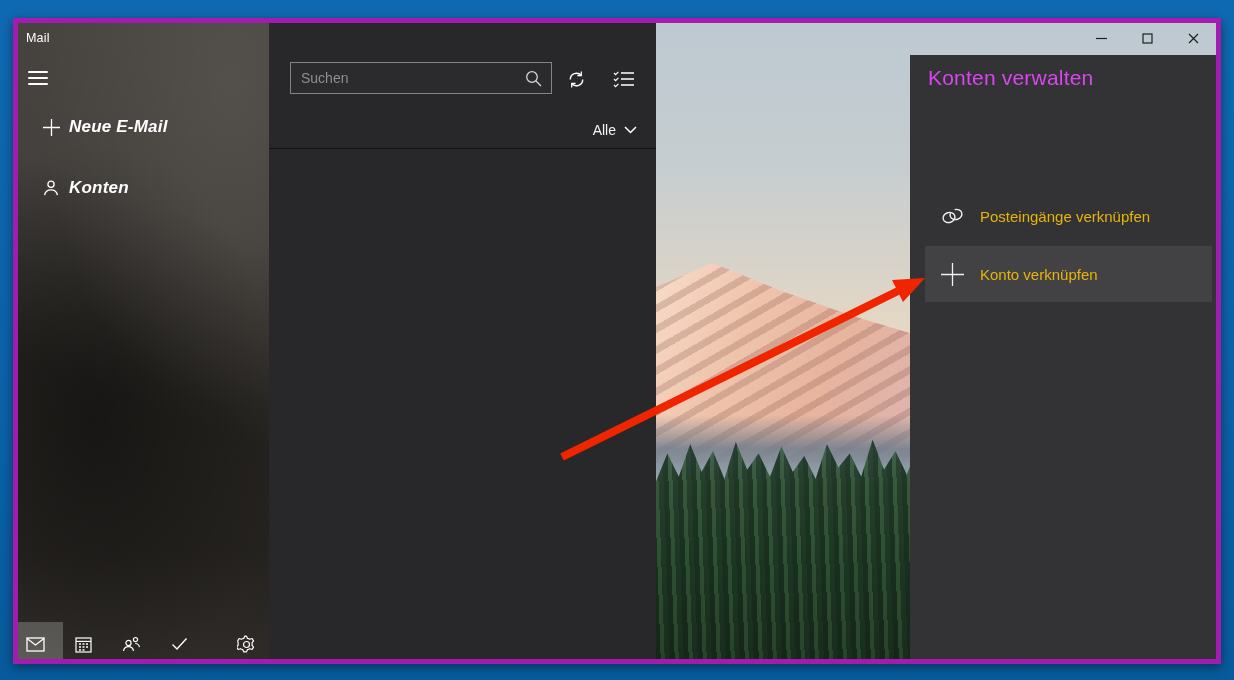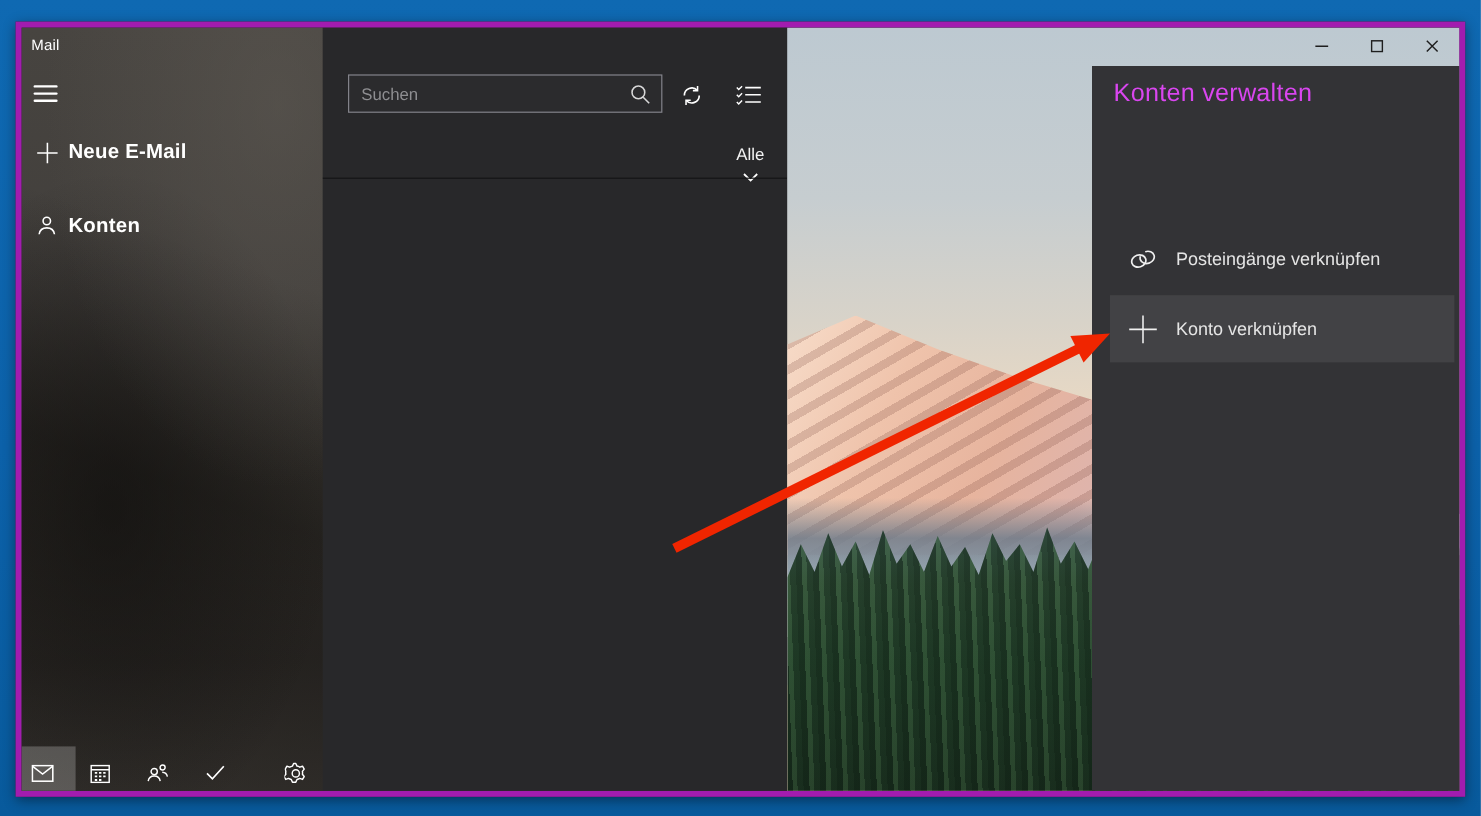--- a/index.html
+++ b/index.html
@@ -19,21 +19,21 @@
     position:absolute; left:0; top:0; width:251px; height:644px;
     background:
       radial-gradient(140% 90% at 85% 10%, rgba(100,95,88,.45), transparent 55%),
       radial-gradient(120% 70% at 30% 62%, rgba(12,11,10,.55), transparent 62%),
       linear-gradient(200deg, rgba(30,28,26,0) 30%, rgba(22,20,18,.55) 58%, rgba(40,37,34,.45) 100%),
       linear-gradient(180deg,#474440 0%,#423f3c 35%,#37342f 62%,#2e2b28 82%,#3a3733 100%);
   }
   .app-title { position:absolute; left:8px; top:8px; font-size:12.5px; color:#fff; letter-spacing:.2px; }
   .hamburger { position:absolute; left:9px; top:46px; width:22px; height:18px; display:flex; flex-direction:column; justify-content:space-between; padding:2px 1px; cursor:pointer; }
   .hamburger i { display:block; height:2px; background:#fff; border-radius:1px; }
-  .nav-item { position:absolute; left:0; width:222px; height:30px; display:flex; align-items:center; cursor:pointer; }
+  .nav-item { position:absolute; left:12px; width:222px; height:30px; display:flex; align-items:center; cursor:pointer;font-style:italic; }
   .nav-item .nicon { width:20px; margin-left:11px; display:flex; justify-content:center; }
   .nav-item .nlabel { margin-left:8px; font-size:17px; font-weight:700; color:#fff; letter-spacing:.2px; }
   .nav-new { top:89px; }
   .nav-acct { top:150px; }
   
   .bottom-nav { position:absolute; left:0; bottom:1px; width:251px; height:44px; }
   .bn-tile { position:absolute; top:0; width:24px; height:44px; display:flex; align-items:center; justify-content:center; cursor:pointer; }
   .bn-active { position:absolute; left:0; top:0; width:45px; height:44px; background:rgba(255,255,255,.22); }
   
   .middle { position:absolute; left:251px; top:0; width:387px; height:644px; background:#28282a; }
@@ -43,21 +43,21 @@
   }
   .search-box input {
     flex:1; background:transparent; border:none; outline:none; color:#ffffff;
     font-size:14px; font-family:"Liberation Sans", sans-serif; padding:0 6px 0 10px;
   }
   .search-box input::placeholder { color:#8e8e91; }
   .sb-mag { margin-right:9px; display:flex; cursor:pointer; }
   .hdr-icon { position:absolute; top:44px; width:26px; height:24px; display:flex; align-items:center; justify-content:center; cursor:pointer; }
   .hdr-sync { left:294px; }
   .hdr-select { left:342px; }
-  .alle-row { position:absolute; top:97px; right:19px; height:20px; display:flex; align-items:center; gap:8px; cursor:pointer;flex-direction:column; }
+  .alle-row { position:absolute; top:97px; right:19px; height:20px; display:flex; align-items:center; gap:8px; cursor:pointer; }
   .alle-label { font-size:14px; color:#f2f2f2; }
   .mid-divider { position:absolute; left:0; top:125px; width:387px; height:1px; background:#141416; }
   
   .photo { position:absolute; left:638px; top:0; width:570px; height:644px; overflow:hidden;
     background:linear-gradient(180deg,#bdc9d1 0%,#c6cdd0 22%,#d8d3c9 38%,#ecdac3 52%,#edd9c0 60%);
   }
   .mountain { position:absolute; left:0; top:240px; width:570px; height:200px;
     background:
       repeating-linear-gradient(150deg, rgba(120,70,60,.22) 0 7px, transparent 7px 18px),
       linear-gradient(115deg,#f7dcc9 0%,#efc3ab 18%,#e7b49e 34%,#dfb4ab 48%,#e7d2cb 62%,#efecec 82%,#dfe3e6 100%);
@@ -81,21 +81,21 @@
   
   .panel { position:absolute; left:892px; top:32px; width:316px; height:612px; background:#333336; z-index:5; }
   .panel-title { position:absolute; left:18px; top:11px; font-size:21px; font-weight:400; color:#d946ef; letter-spacing:.2px; }
   .panel-desc { position:absolute; left:30px; top:62px; width:252px; font-size:13px; line-height:19px; color:#dadada; }
   .panel-item { position:absolute; left:0; width:316px; height:50px; display:flex; align-items:center; cursor:pointer; }
   .pi-link { top:136px; }
   .pi-add { top:191px; left:15px; width:287px; height:56px; background:#424245; }
   .pi-icon { width:28px; display:flex; justify-content:center; }
   .pi-link .pi-icon { margin-left:28px; }
   .pi-add  .pi-icon { margin-left:13px; }
-  .pi-label { margin-left:14px; font-size:15px; color:#e5e5e5; }
+  .pi-label { margin-left:14px; font-size:15px; color:#eab308; }
   
   .arrow-svg { position:absolute; left:0; top:0; width:1234px; height:680px; z-index:9; pointer-events:none; }
   svg.icon { display:block; }
 </style>
 </head>
 <body>
 
 <div class="window">
 
   <aside class="sidebar">

